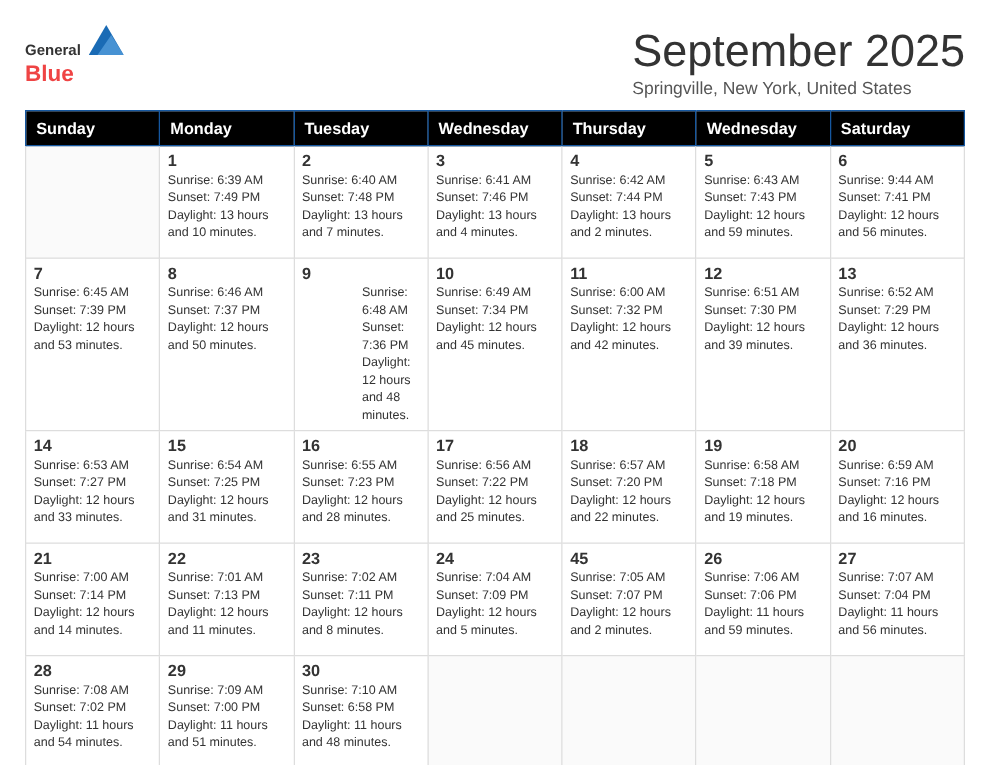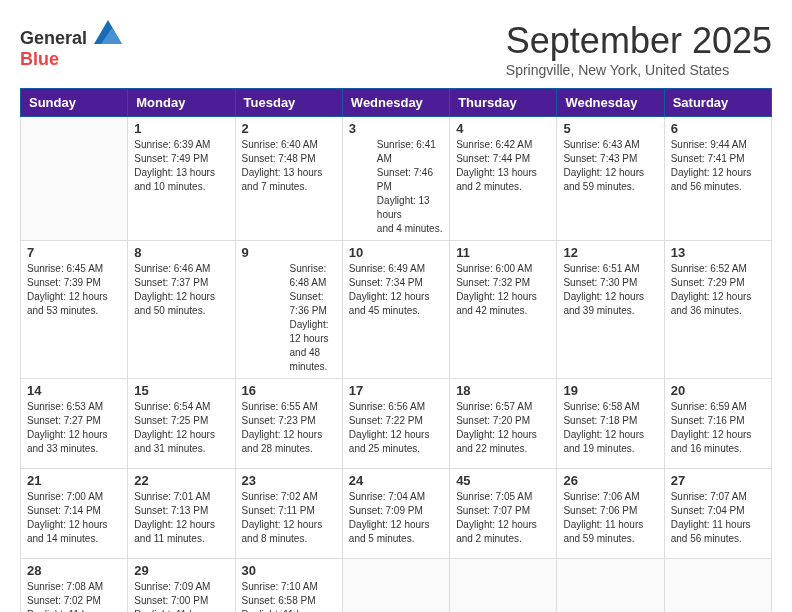--- a/index.html
+++ b/index.html
@@ -14,21 +14,21 @@
       display: flex;
       justify-content: space-between;
       align-items: flex-start;
       margin-bottom: 10px;
     }
     .logo {
       display: flex;
       align-items: center;
     }
     .logo-text-general {
-      font-size: 18px;
+      font-size: 12px;
       font-weight: bold;
       color: #333;
     }
     .logo-text-blue {
       font-size: 18px;
       font-weight: bold;
       color: #ef4444;
     }
     .logo-icon {
       width: 28px;
@@ -46,21 +46,21 @@
     .location {
       font-size: 14px;
       color: #555;
     }
     .calendar {
       width: 100%;
       border-collapse: collapse;
       border: 1px solid #ccc;
     }
     .calendar th {
-      background-color: #4c1d95;
+      background-color: #000000;
       color: white;
       text-align: left;
       padding: 6px 8px;
       font-size: 13px;
       font-weight: bold;
       border: 1px solid #1557a0;
     }
     .calendar td {
       vertical-align: top;
       padding: 4px 6px;
@@ -132,21 +132,21 @@
         </td>
         <td>
           <div class="day-number">2</div>
           <div class="day-info" style="white-space: pre-line;">Sunrise: 6:40 AM
 Sunset: 7:48 PM
 Daylight: 13 hours
 and 7 minutes.</div>
         </td>
         <td>
           <div class="day-number">3</div>
-          <div class="day-info" style="white-space: pre-line; margin-left: 28px;">Sunrise: 6:41 AM
+          <div class="day-info" style="white-space: pre-line;">Sunrise: 6:41 AM
 Sunset: 7:46 PM
 Daylight: 13 hours
 and 4 minutes.</div>
         </td>
         <td>
           <div class="day-number">4</div>
           <div class="day-info" style="white-space: pre-line;">Sunrise: 6:42 AM
 Sunset: 7:44 PM
 Daylight: 13 hours
 and 2 minutes.</div>

